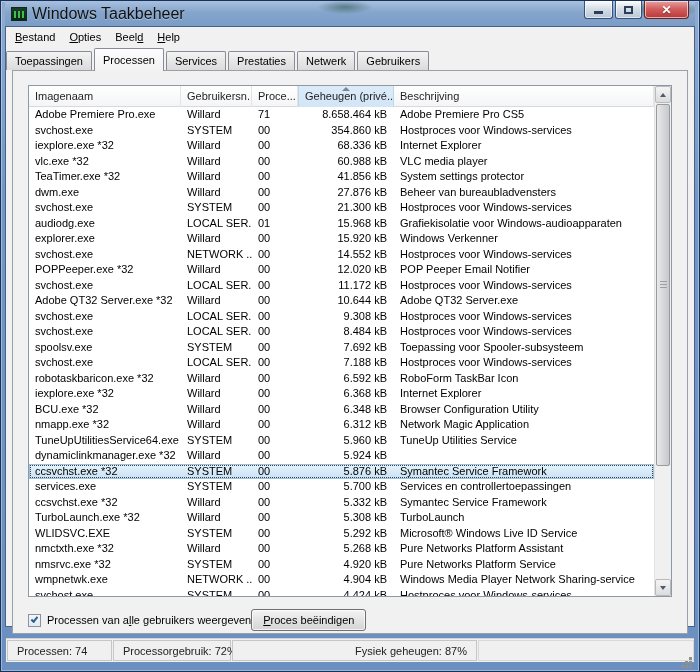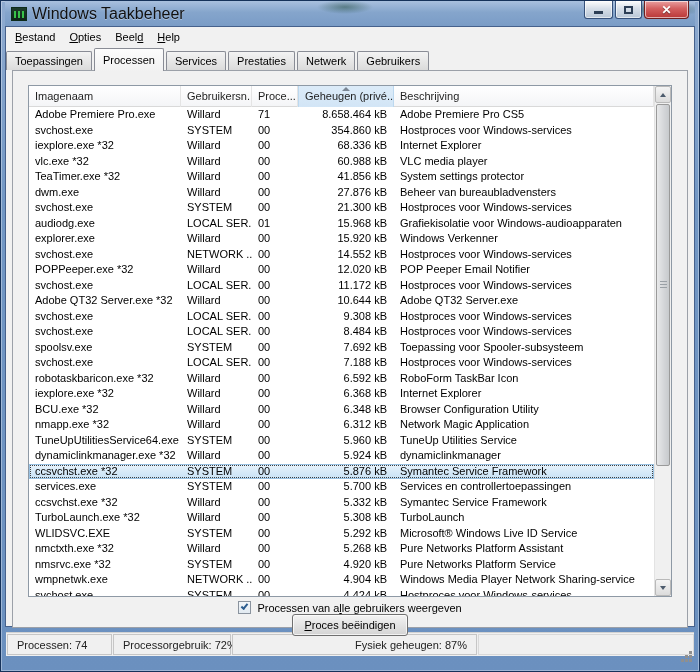--- a/index.html
+++ b/index.html
@@ -113,21 +113,21 @@
   .sb-track { flex:1; position:relative; }
   .sb-thumb {
     position:absolute; top:1px; left:1px; right:1px; height:76%;
     background:linear-gradient(90deg,#e8e9ea,#d3d5d8 60%,#c7cacd);
     border:1px solid #9a9a9a; border-radius:2px;
     display:flex; align-items:center; justify-content:center;
   }
   .grip { width:7px; height:7px; background:repeating-linear-gradient(#9aa0a6 0 1px,transparent 1px 3px); }
 
   
-  .panel-footer { display:flex; align-items:center; margin:4px 0 0 0; height:26px;flex-direction:column; }
+  .panel-footer { display:flex; align-items:center; margin:10px 0 0 0; height:26px; }
   .footer-left { display:flex; align-items:center; }
   .checkbox {
     width:13px; height:13px; border:1px solid #8a939e; background:linear-gradient(#f2f6f9,#e2eaf1);
     position:relative; margin-right:6px; cursor:default;
   }
   .check-glyph { position:absolute; left:2px; top:2px; width:7px; height:4px; border-left:2px solid #2c5d8f; border-bottom:2px solid #2c5d8f; transform:rotate(-50deg); }
   .cb-label { cursor:default; }
   .btn {
     font-family:"Liberation Sans", sans-serif; font-size:11px; color:#000;
     padding:4px 11px; border:1px solid #707070; border-radius:3px;
@@ -348,21 +348,20 @@
                   <div class="cell c1">SYSTEM</div>
                   <div class="cell c2">00</div>
                   <div class="cell c3">5.960 kB</div>
                   <div class="cell c4">TuneUp Utilities Service</div>
                 </div>
                 <div class="row">
                   <div class="cell c0">dynamiclinkmanager.exe *32</div>
                   <div class="cell c1">Willard</div>
                   <div class="cell c2">00</div>
                   <div class="cell c3">5.924 kB</div>
-                  <div class="cell c4">dynamiclinkmanager</div>
                 </div>
                 <div class="row selected">
                   <div class="cell c0">ccsvchst.exe *32</div>
                   <div class="cell c1">SYSTEM</div>
                   <div class="cell c2">00</div>
                   <div class="cell c3">5.876 kB</div>
                   <div class="cell c4">Symantec Service Framework</div>
                 </div>
                 <div class="row">
                   <div class="cell c0">services.exe</div>

